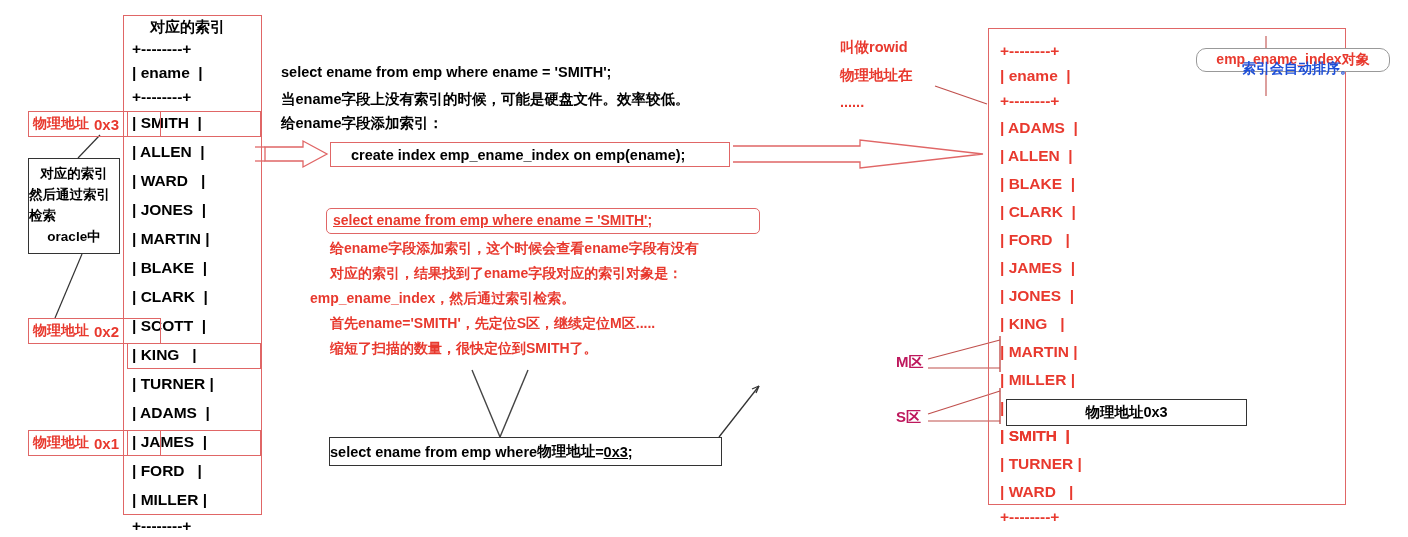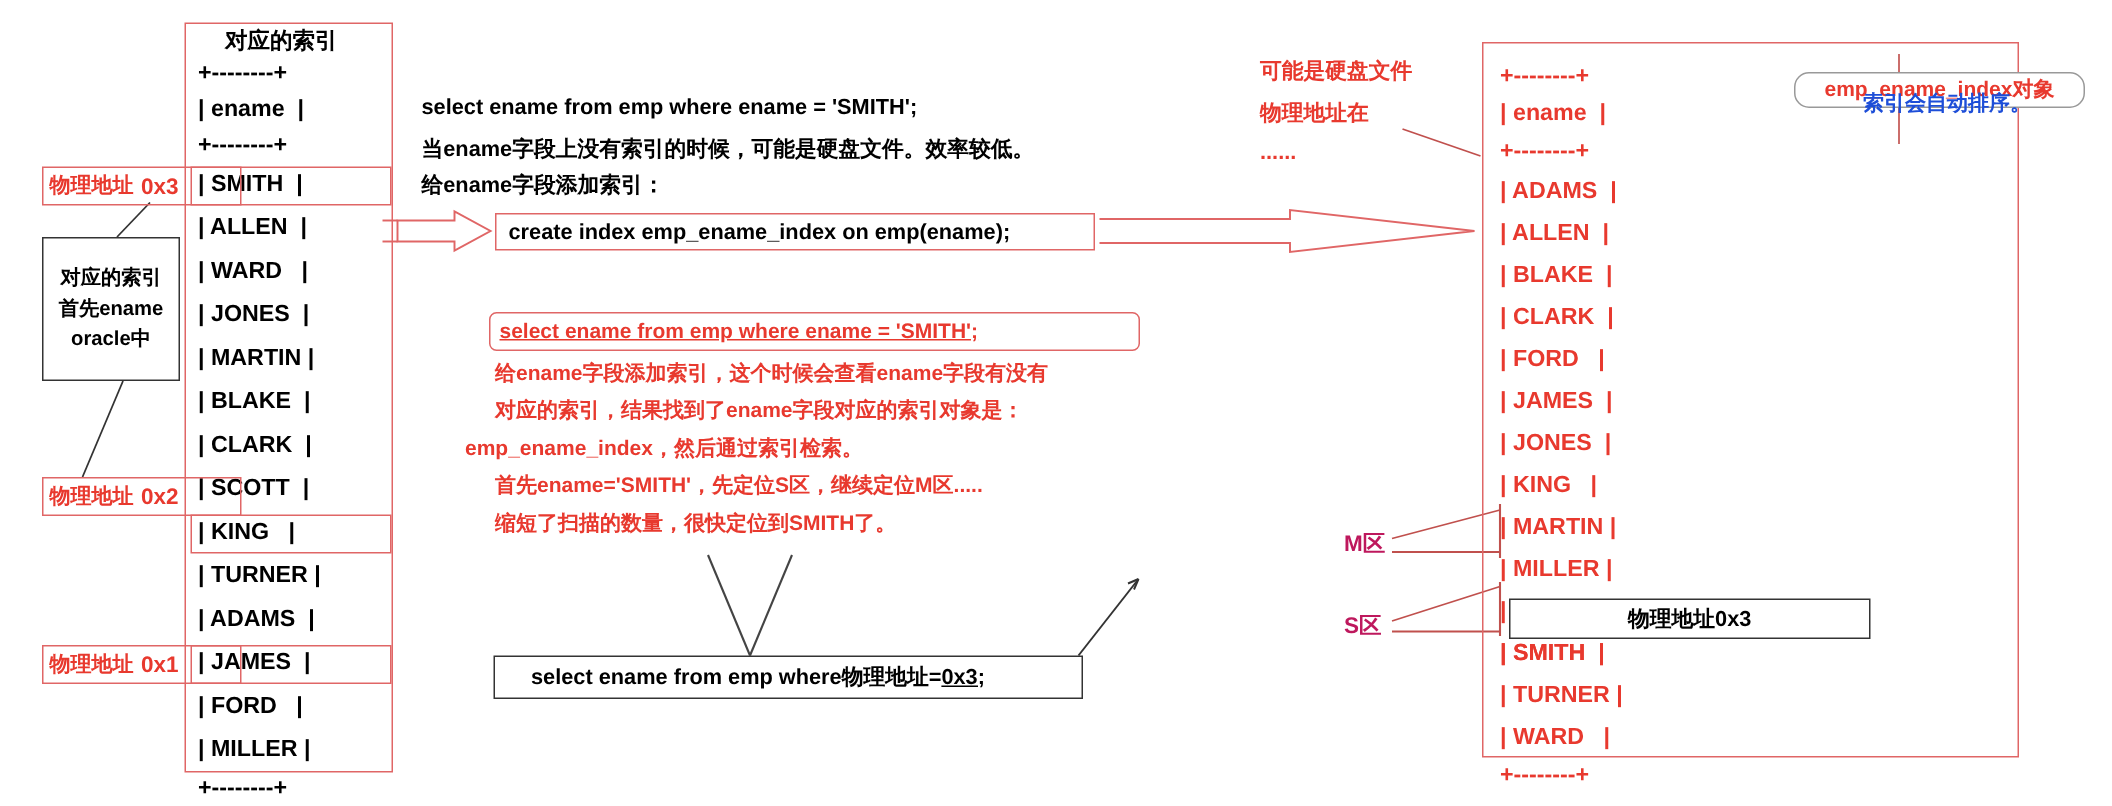--- a/index.html
+++ b/index.html
@@ -58,21 +58,21 @@
   .mid-line {
     font-size: 14.5px; font-weight: bold; color: #000;
     white-space: nowrap;
   }
 
   
   #create-index-box {
     left: 330px; top: 142px; width: 400px; height: 25px;
     border: 1.3px solid #e06666;
     box-sizing: border-box;
-    display: flex; align-items: center; padding-left: 8px;
+    display: flex; align-items: center; padding-left: 20px;
     font-size: 14.5px; font-weight: bold; color: #000;
     white-space: nowrap;
   }
 
   
   #red-explain-box {
     left: 326px; top: 208px; width: 434px; height: 26px;
     border: 1.3px solid #e06666;
     border-radius: 5px;
     box-sizing: border-box;
@@ -81,21 +81,21 @@
     font-size: 14px; font-weight: bold; color: #e8392e;
     white-space: nowrap;
   }
   .red-line.underline { text-decoration: underline; }
 
   
   #bottom-sql-box {
     left: 329px; top: 437px; width: 393px; height: 29px;
     border: 1.6px solid #333;
     box-sizing: border-box;
-    display: flex; align-items: center; padding-left: 24px;
+    display: flex; align-items: center; padding-left: 0;
     font-size: 14.5px; font-weight: bold; color: #000;
     white-space: nowrap;
   }
   #bottom-sql-box .hex-underline { text-decoration: underline; }
 
   
   #index-table-box {
     left: 988px; top: 28px; width: 358px; height: 477px;
     border: 1.5px solid #e06666;
     box-sizing: border-box;
@@ -215,21 +215,21 @@
   <span class="addr-hex">0x2</span>
 </div>
 
 <div class="abs addr-label" id="addr-label-0x1" style="left:28px; top:430px; width:133px; height:26px;">
   <span class="addr-cn">物理地址</span>
   <span class="addr-hex">0x1</span>
 </div>
 
 <div class="abs" id="rowid-note">
   <div>对应的索引</div>
-  <div>首先ename</div>
+  <div>然后通过索引检索</div>
   <div>oracle中</div>
 </div>
 
 <div class="abs mid-line" style="left:281px; top:64px">select ename from emp where ename = 'SMITH';</div>
 <div class="abs mid-line" style="left:281px; top:90px">当ename字段上没有索引的时候，可能是硬盘文件。效率较低。</div>
 <div class="abs mid-line" style="left:281px; top:114px">给ename字段添加索引：</div>
 
 <div class="abs" id="create-index-box">
   <span>create index emp_ename_index on emp(ename);</span>
 </div>
@@ -242,21 +242,21 @@
 <div class="abs red-line" style="left:330px; top:315px">首先ename='SMITH'，先定位S区，继续定位M区.....</div>
 <div class="abs red-line" style="left:330px; top:340px">缩短了扫描的数量，很快定位到SMITH了。</div>
 
 <div class="abs" id="bottom-sql-box">
   <span>select ename from emp where </span>
   <span>物理地址</span>
   <span> = </span>
   <span class="hex-underline">0x3;</span>
 </div>
 
-<div class="abs right-note" style="left:840px; top:38px">可能是硬盘文件</div>
+<div class="abs right-note" style="left:840px; top:38px">叫做rowid</div>
 <div class="abs right-note" style="left:840px; top:66px">物理地址在</div>
 <div class="abs right-note" style="left:840px; top:94px">......</div>
 
 <div class="abs" id="index-table-box"></div>
 
 <div class="abs idx-row" style="top:42px">+--------+</div>
 <div class="abs idx-row" style="top:67px">| ename  |</div>
 <div class="abs idx-row" style="top:92px">+--------+</div>
 
 <div class="abs idx-row" style="top:119px">| ADAMS  |</div>

